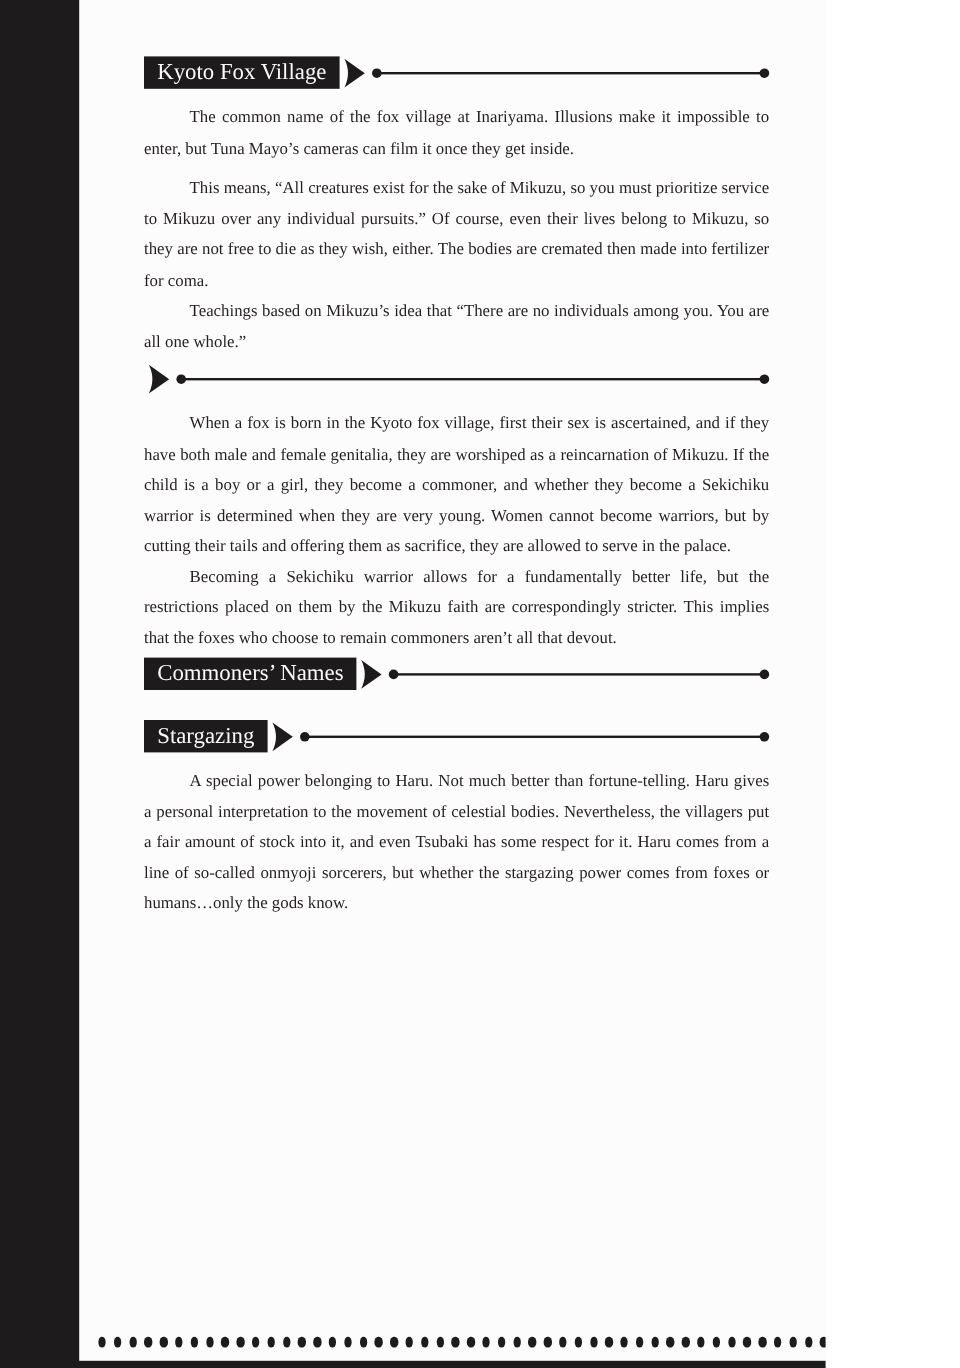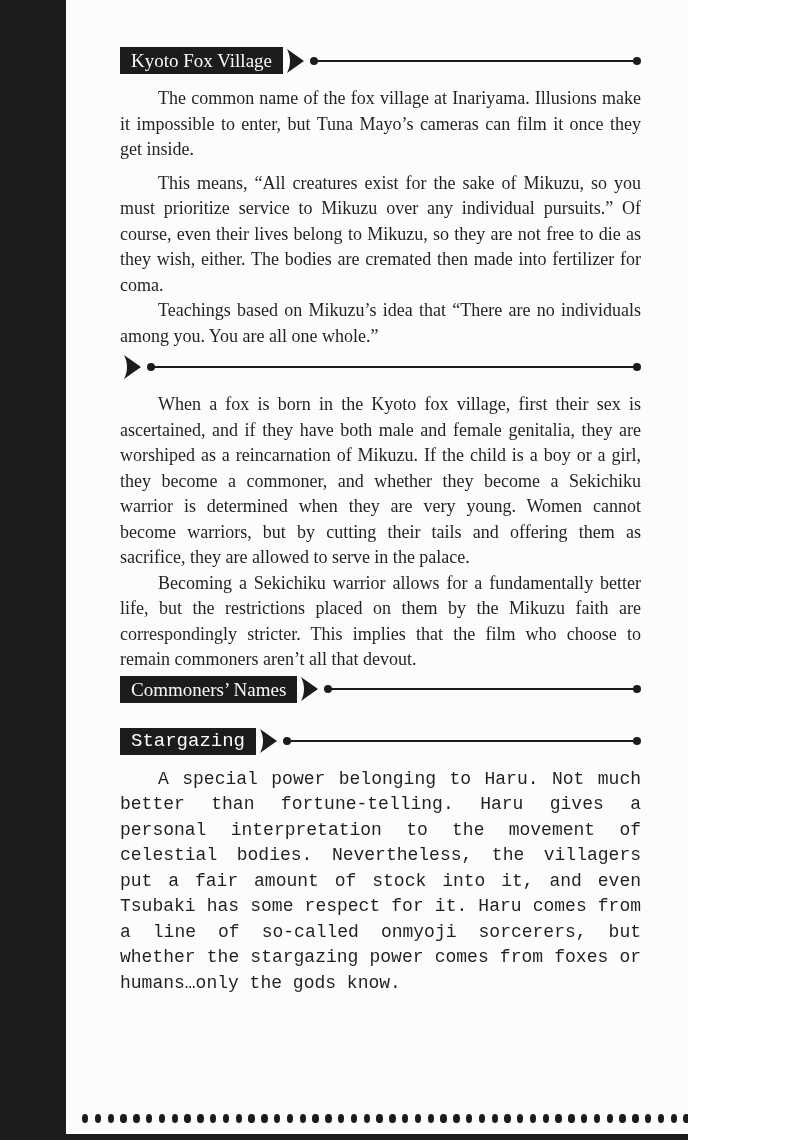--- a/index.html
+++ b/index.html
@@ -63,21 +63,21 @@
     position: absolute; left: 66px; top: 0;
     width: 626px; height: 1140px;
     box-sizing: border-box;
     padding: 47px 51px 0 54px;
     color: #241f20;
   }
   .entry { margin: 0; }
   .entry-2 { margin-top: 8px; }
   .entry-3 { margin-top: 4px; }
   .entry-4 { margin-top: 3px; }
-  .entry-5 { margin-top: 25px; font-family: Liberation Mono, monospace; }
+  .entry-5 { margin-top: 25px; }
   .entry-header {
     display: flex; align-items: center;
     height: 27px;
     margin: 0 0 12px 0;
   }
   .entry-label {
     background: #1e1b1c;
     color: #fbfbfb;
     font-size: 19px;
     line-height: 21px;
@@ -103,21 +103,21 @@
     background: #1e1b1c;
   }
   .rule .line {
     flex: 1 1 auto;
     height: 2px;
     background: #1e1b1c;
     margin: 0 -1px;
   }
   .entry p {
     margin: 0;
-    font-size: 18px;
+    font-size: 14px;
     line-height: 25.5px;
     text-align: justify;
     text-indent: 38px;
     color: #241f20;
   }
   
   .dots-row {
     position: absolute; left: 82px; top: 1113px;
     width: 608px; height: 11px;
     display: flex; justify-content: space-between; align-items: center;
@@ -163,21 +163,21 @@
         <span class="arrow">
             <svg width="19" height="26" viewBox="0 0 19 26">
               <path d="M1 1 C5 9 5 17 1 25 L18 13 Z" fill="#1e1b1c"></path>
             </svg>
           </span>
         <span class="rule">
             <span class="line"></span>
           </span>
       </div>
       <p>When a fox is born in the Kyoto fox village, first their sex is ascertained, and if they have both male and female genitalia, they are worshiped as a reincarnation of Mikuzu. If the child is a boy or a girl, they become a commoner, and whether they become a Sekichiku warrior is determined when they are very young. Women cannot become warriors, but by cutting their tails and offering them as sacrifice, they are allowed to serve in the palace.</p>
-      <p>Becoming a Sekichiku warrior allows for a fundamentally better life, but the restrictions placed on them by the Mikuzu faith are correspondingly stricter. This implies that the film who choose to remain commoners aren’t all that devout.</p>
+      <p>Becoming a Sekichiku warrior allows for a fundamentally better life, but the restrictions placed on them by the Mikuzu faith are correspondingly stricter. This implies that the foxes who choose to remain commoners aren’t all that devout.</p>
     </section>
 
     <section class="entry entry-4">
       <div class="entry-header">
         <span class="entry-label">Commoners’ Names</span>
         <span class="arrow">
             <svg width="19" height="26" viewBox="0 0 19 26">
               <path d="M1 1 C5 9 5 17 1 25 L18 13 Z" fill="#1e1b1c"></path>
             </svg>
           </span>

